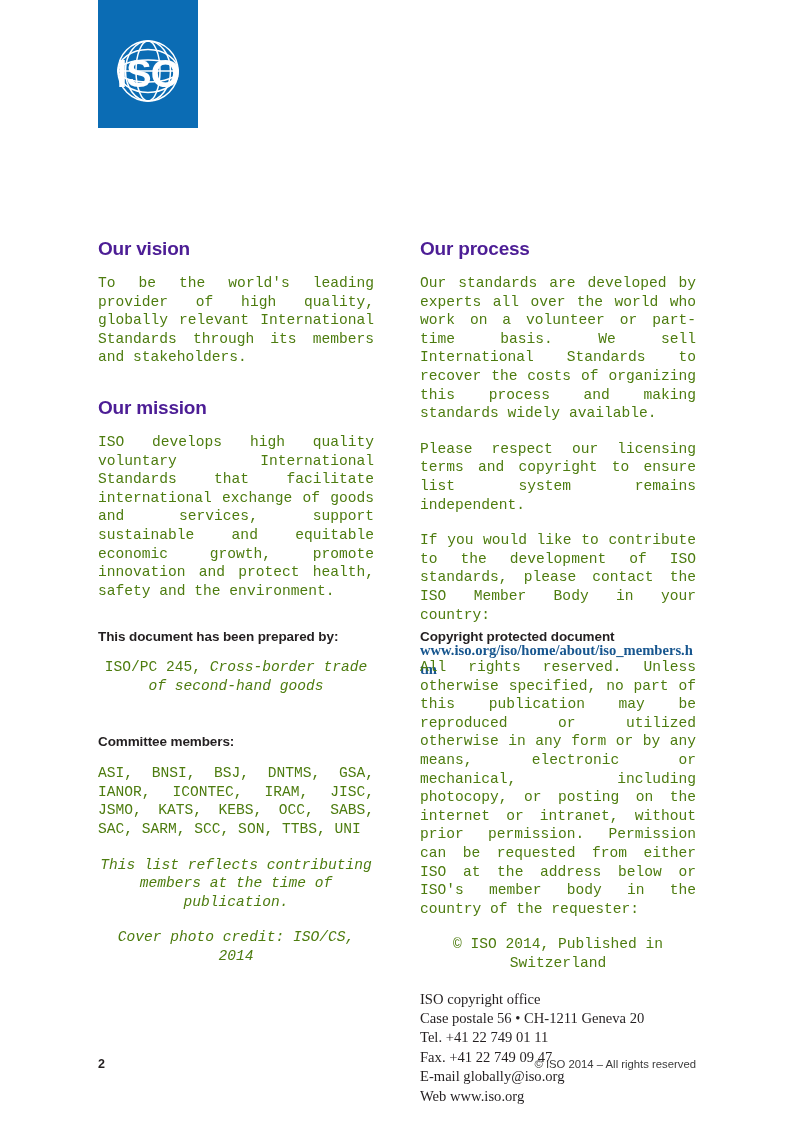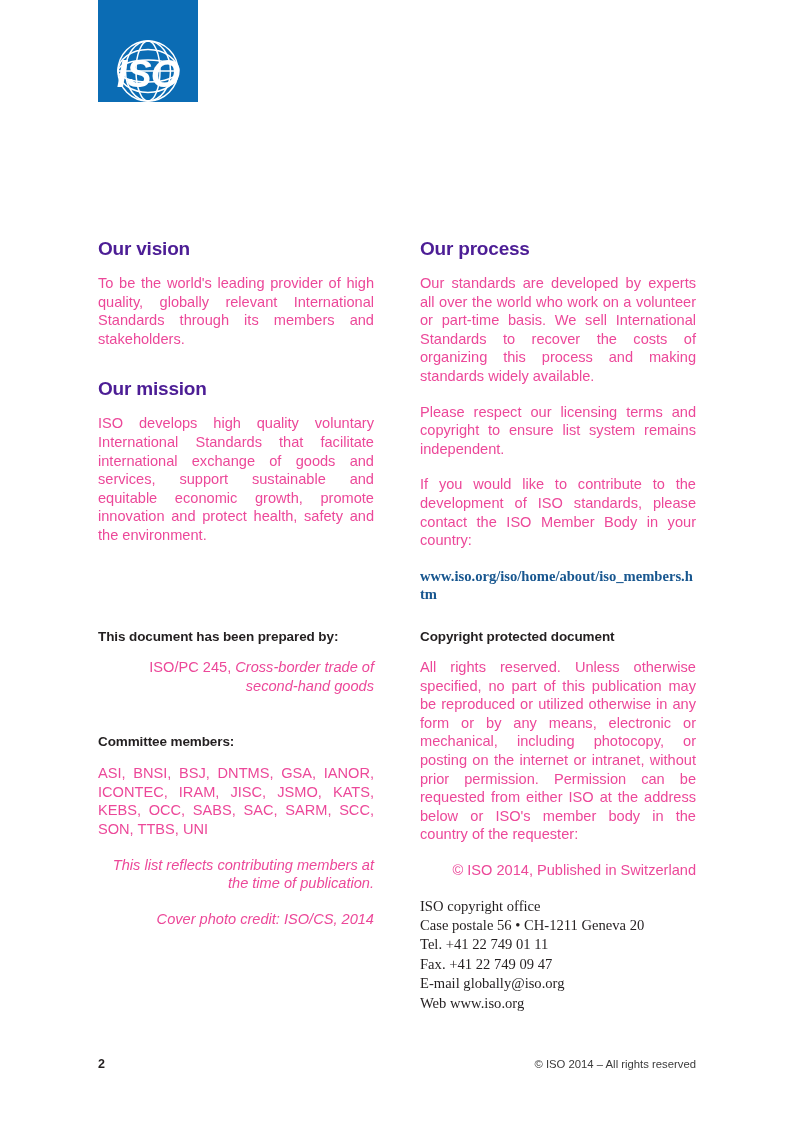--- a/index.html
+++ b/index.html
@@ -18,23 +18,22 @@
     overflow: hidden;
     background: #ffffff;
   }
 
   
   .logo-block {
     position: absolute;
     left: 98px;
     top: 0;
     width: 100px;
-    height: 102px;
+    height: 128px;
     background: #0b6cb4;
-    font-style: italic;
   }
   .logo-mark {
     position: absolute;
     left: 9px;
     top: 35px;
     width: 82px;
     height: 72px;
   }
 
   
@@ -71,32 +70,32 @@
     margin: 0 0 13px 0;
     color: #231f20;
     letter-spacing: -0.1px;
   }
   h3.sub-heading.members-heading {
     margin-top: 38px;
     margin-bottom: 14px;
   }
 
   p.body {
-    font-family: Liberation Sans, sans-serif;
+    font-family: Liberation Mono, monospace;
     font-size: 14.6px;
     line-height: 18.6px;
     margin: 0 0 17px 0;
     text-align: justify;
     text-justify: inter-word;
     hyphens: auto;
     -webkit-hyphens: auto;
-    color: #ec4899;
+    color: #4d7c0f;
   }
   p.body.last { margin-bottom: 0; }
-  p.body.noj { text-align: right; }
+  p.body.noj { text-align: center; }
 
   p.italic {
     font-style: italic;
   }
   span.italic-run { font-style: italic; }
 
   a.weblink, .weblink {
     font-family: Liberation Serif, serif;
     font-weight: bold;
     font-size: 14.6px;

